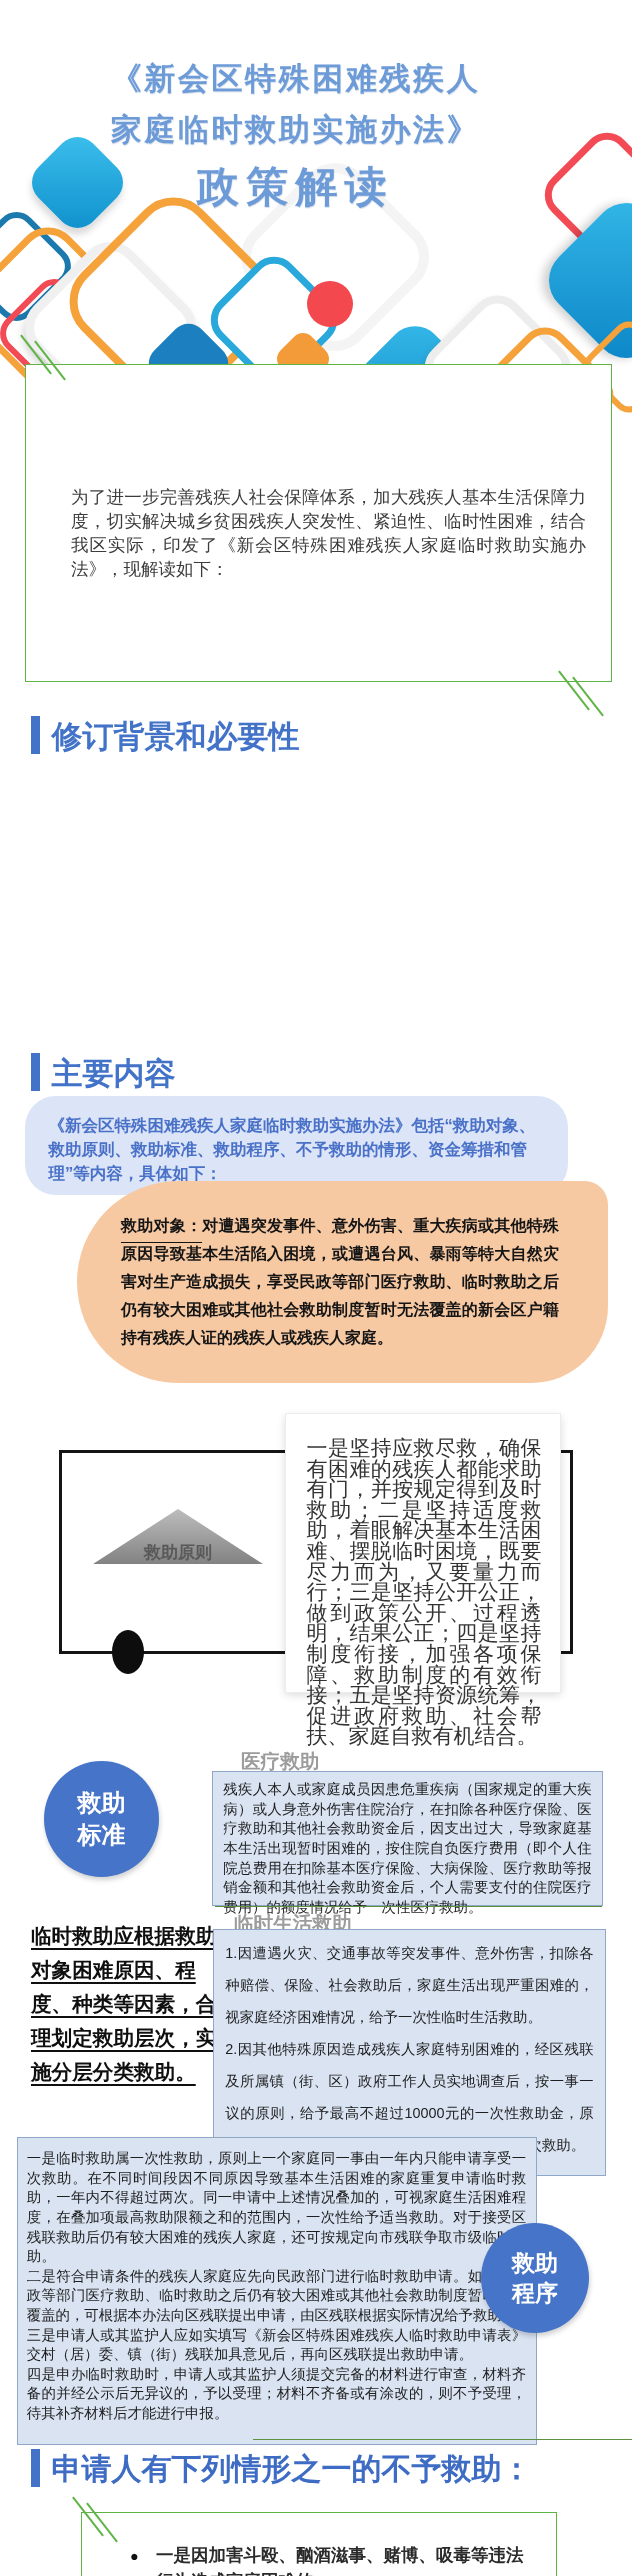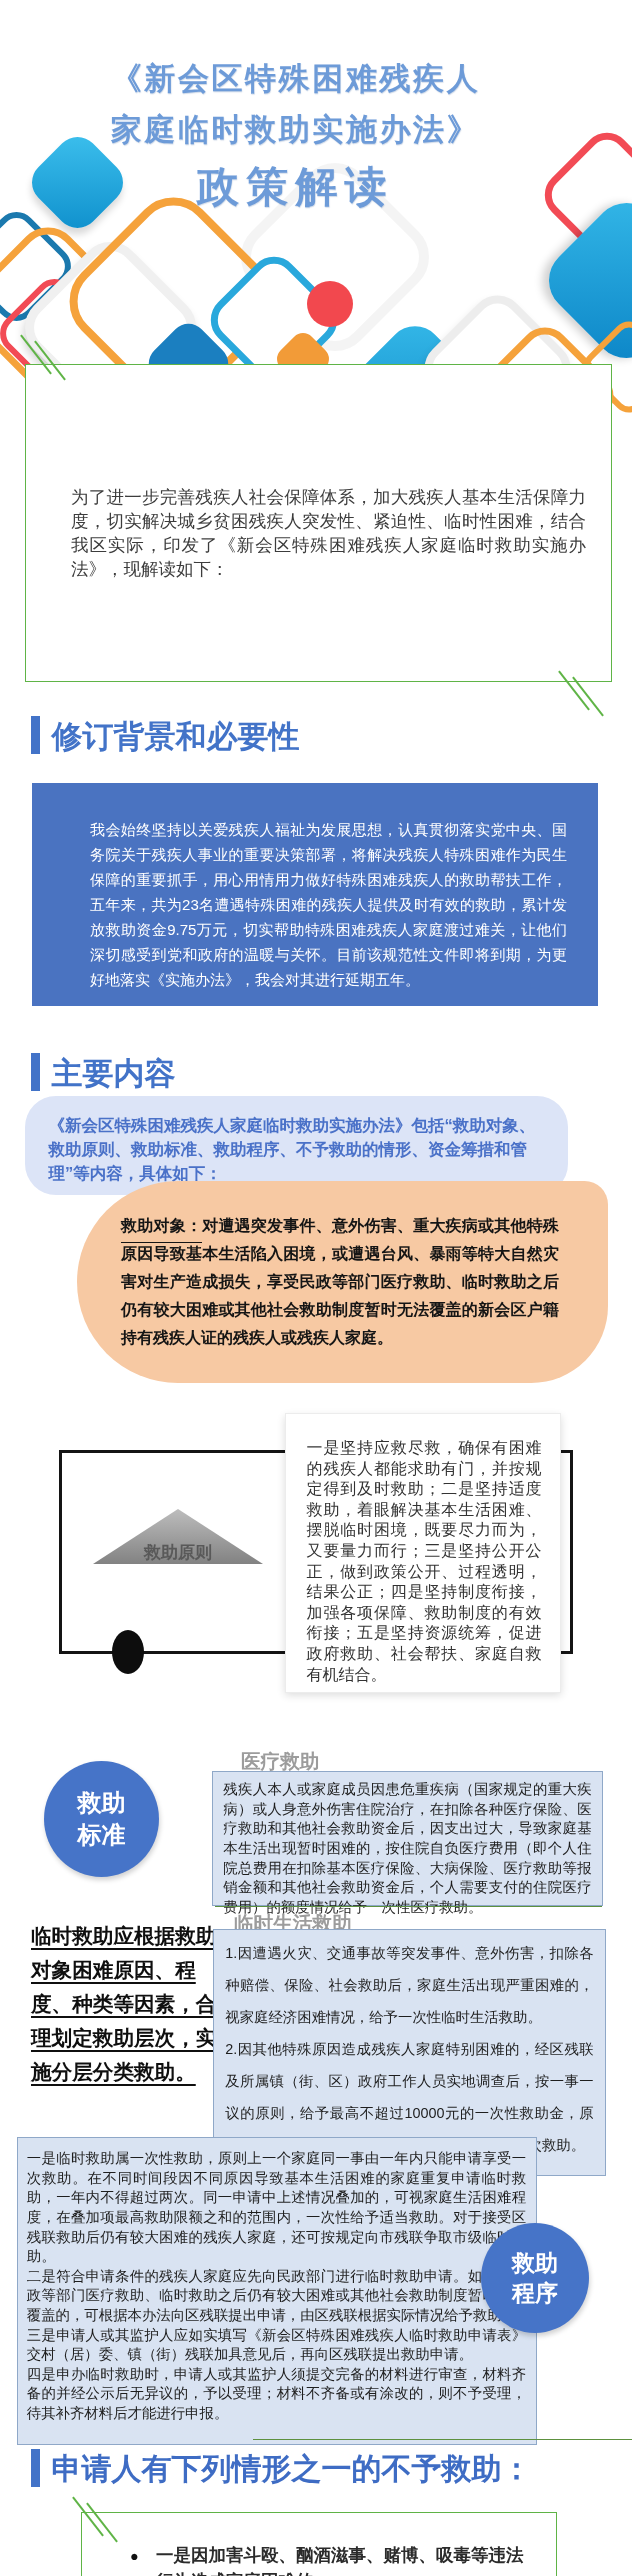--- a/index.html
+++ b/index.html
@@ -47,21 +47,21 @@
   
   .principle-rect{position:absolute;left:59px;top:1450px;width:508px;height:198px;border:3.1px solid #141414;background:#fff;}
   .principle-tri{position:absolute;left:93px;top:1509px;width:170px;height:55px;
                  clip-path:polygon(50% 0,100% 100%,0 100%);
                  background:linear-gradient(180deg,#bdbdbd,#828282);z-index:2;}
   .principle-tri-label{position:absolute;left:93px;top:1541px;width:170px;text-align:center;z-index:3;
                  color:#595959;font-size:17px;font-weight:bold;}
   .principle-dot{position:absolute;left:112px;top:1630px;width:32px;height:44px;border-radius:50%;background:#0d0d0d;z-index:3;}
   .principle-note{position:absolute;left:285px;top:1413px;width:274px;height:278px;background:#fff;z-index:4;
                   border:0.5px solid #ececec;box-shadow:0 2.6px 8.2px rgba(0,0,0,.14);}
-  .principle-note p{margin:0;padding:24px 18.5px 0 20.6px;color:#333;font-size:16px;line-height:20.6px;text-align:justify;}
+  .principle-note p{margin:0;padding:24px 18.5px 0 20.6px;color:#333;font-size:21px;line-height:20.6px;text-align:justify;}
 
   
   .blue-ellipse{position:absolute;border-radius:50%;background:#4674c8;color:#fff;font-weight:bold;
                 display:flex;flex-direction:column;align-items:center;justify-content:center;z-index:3;
                 box-shadow:1px 3.1px 5.2px rgba(0,0,0,.18);}
   .std-ellipse{left:44px;top:1761px;width:115px;height:116px;font-size:24px;line-height:32px;}
   .proc-ellipse{left:481px;top:2223px;width:108px;height:110px;font-size:23px;line-height:30px;}
   .gray-label{position:absolute;color:#9c9c9c;font-size:19.6px;font-weight:bold;}
   .med-label{left:241px;top:1748px;}
   .temp-label{left:234px;top:1910px;}
@@ -127,23 +127,20 @@
   <div class="green-box intro-box">
     <p class="intro-text">为了进一步完善残疾人社会保障体系，加大残疾人基本生活保障力度，切实解决城乡贫困残疾人突发性、紧迫性、临时性困难，结合我区实际，印发了《新会区特殊困难残疾人家庭临时救助实施办法》，现解读如下：</p>
   </div>
   <span class="slash" style="left:573px;top:666px;"></span>
   <span class="slash" style="left:587px;top:672px;"></span>
 
   <div class="sec-h h-bg">
     <span class="bar"></span>
     <span>修订背景和必要性</span>
   </div>
-  <div class="blue-box">
-    <p>我会始终坚持以关爱残疾人福祉为发展思想，认真贯彻落实党中央、国务院关于残疾人事业的重要决策部署，将解决残疾人特殊困难作为民生保障的重要抓手，用心用情用力做好特殊困难残疾人的救助帮扶工作，五年来，共为23名遭遇特殊困难的残疾人提供及时有效的救助，累计发放救助资金9.75万元，切实帮助特殊困难残疾人家庭渡过难关，让他们深切感受到党和政府的温暖与关怀。目前该规范性文件即将到期，为更好地落实《实施办法》，我会对其进行延期五年。</p>
-  </div>
 
   <div class="sec-h h-main">
     <span class="bar"></span>
     <span>主要内容</span>
   </div>
 
   <div class="overview-box">
     <p>《新会区特殊困难残疾人家庭临时救助实施办法》包括“救助对象、救助原则、救助标准、救助程序、不予救助的情形、资金筹措和管理”等内容，具体如下：</p>
   </div>
 

